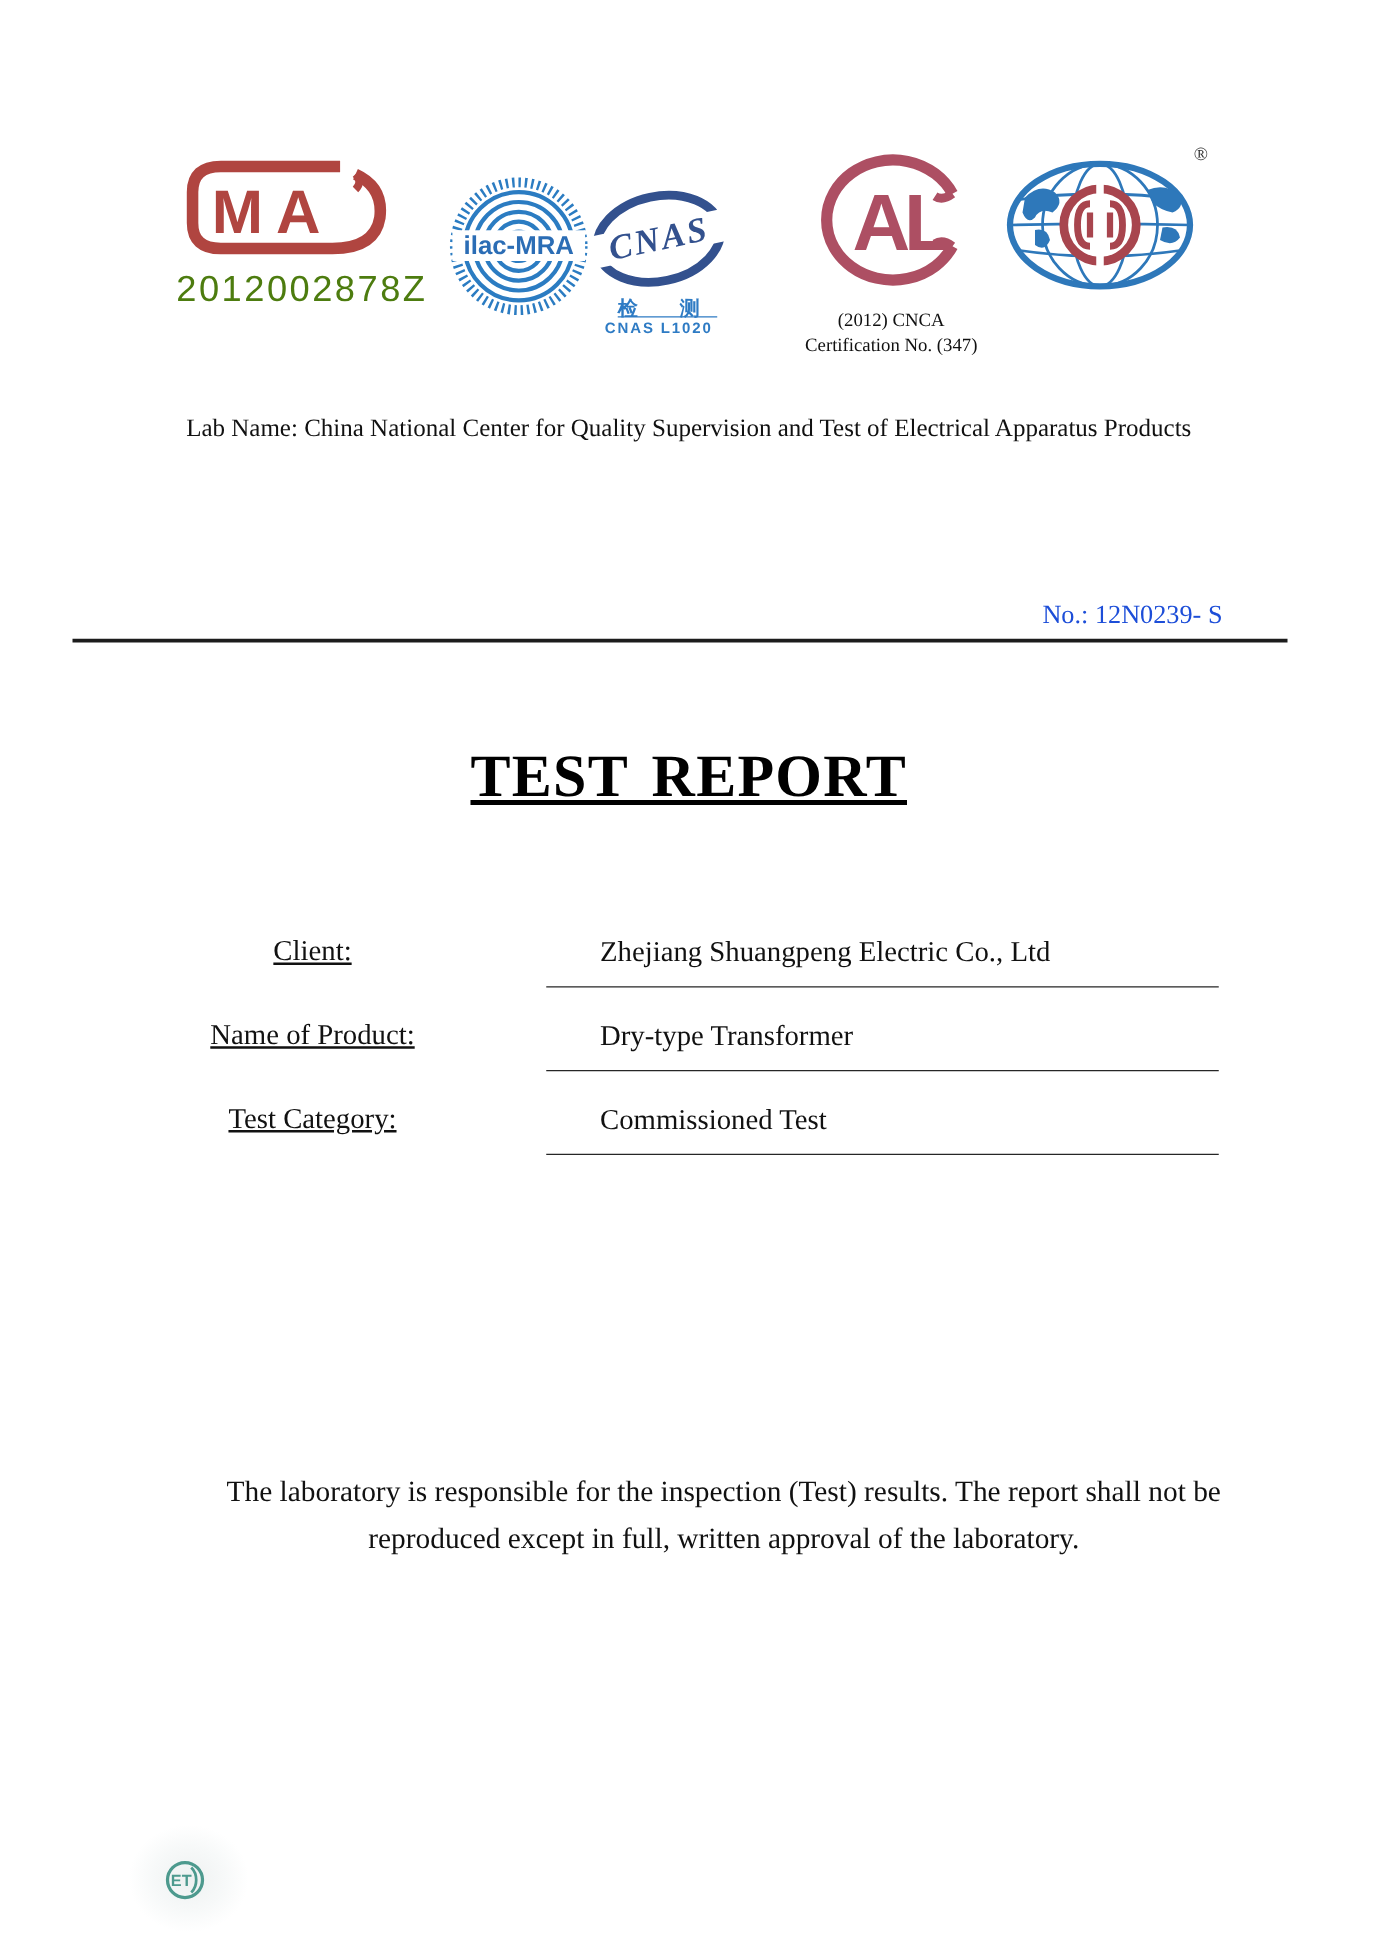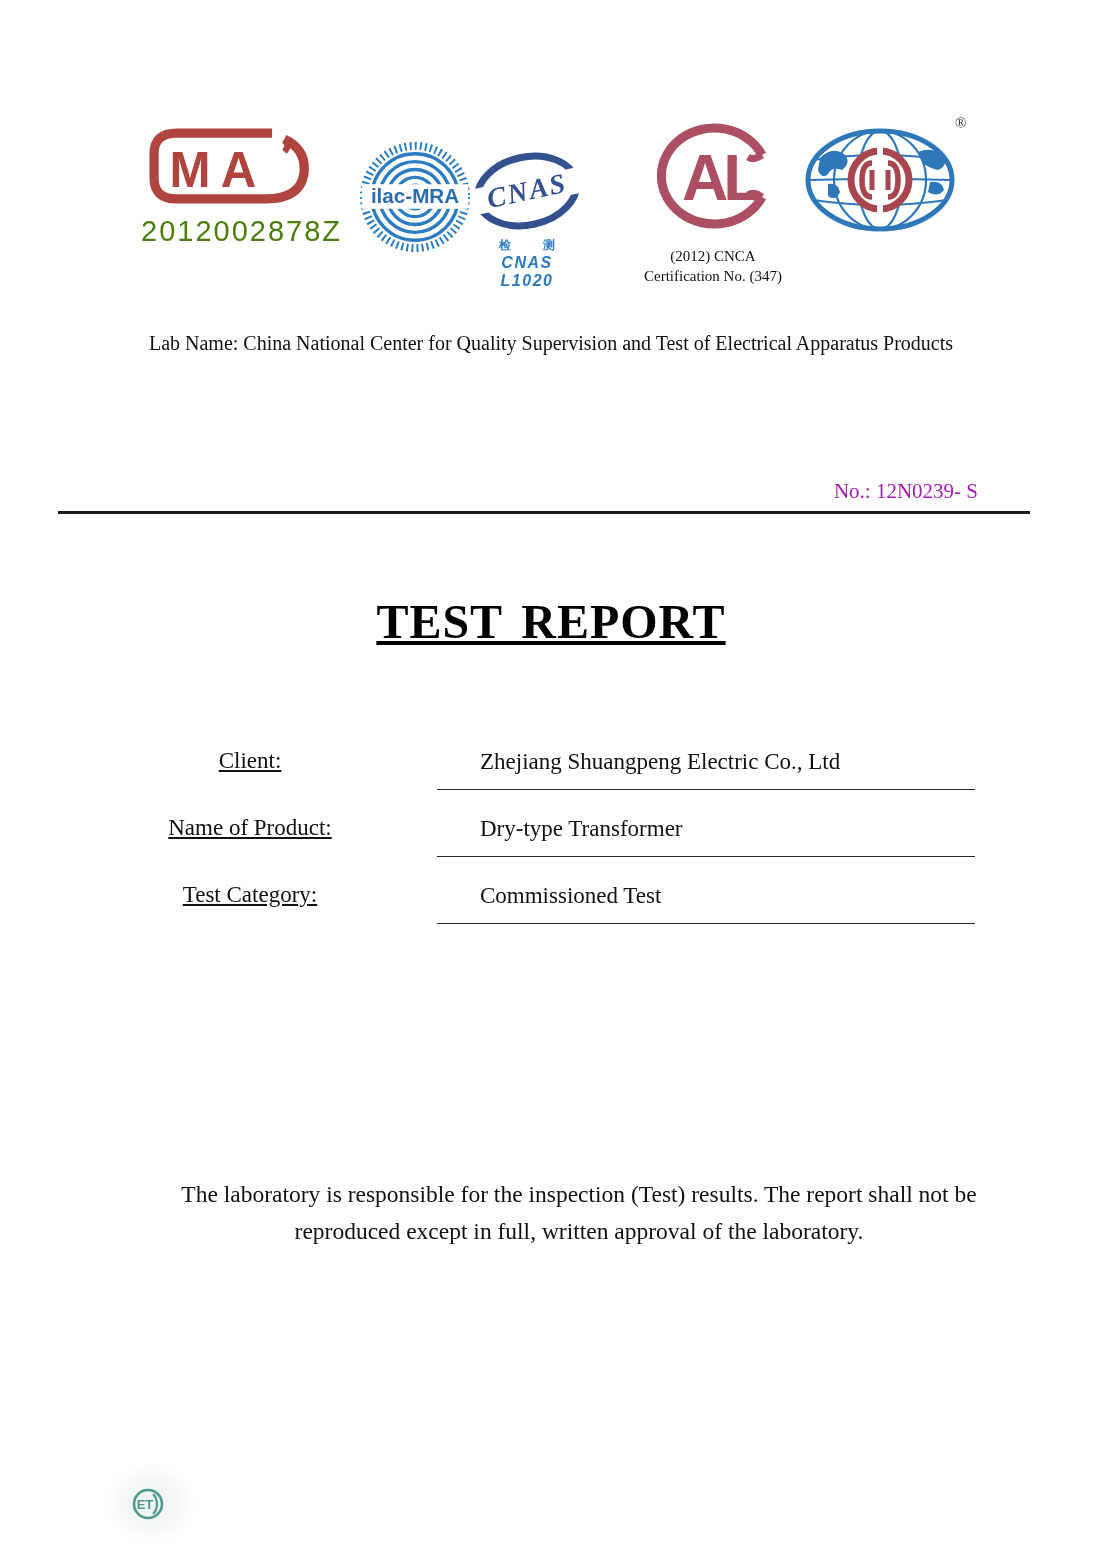--- a/index.html
+++ b/index.html
@@ -17,40 +17,40 @@
   .cma-number{
     margin-top:6px;
     font-family:"Liberation Sans", sans-serif;
     font-size:29px;letter-spacing:2px;
     color:#4d7c0f;
   }
   .ilac-block{left:358px;top:140px;width:114px;}
   .cnas-block{left:472px;top:148px;width:110px;text-align:center;}
   .cnas-cn{
     font-family:"DejaVu Sans", sans-serif;
-    font-size:12px;font-weight:bold;color:#2e7bc4;
-    letter-spacing:14px;margin-left:14px;margin-top:1px;line-height:13px;
+    font-size:16px;font-weight:bold;color:#2e7bc4;
+    letter-spacing:14px;margin-left:14px;margin-top:1px;line-height:13px;text-decoration:underline;
   }
   .cnas-code{
     font-family:"Liberation Sans", sans-serif;
-    font-size:16px;font-weight:bold;color:#2e7bc4;
-    letter-spacing:1.5px;margin-top:2px;font-style:italic;
+    font-size:12px;font-weight:bold;color:#2e7bc4;
+    letter-spacing:1.5px;margin-top:2px;
   }
   .cnca-block{left:618px;top:118px;width:190px;text-align:center;}
   .cnca-caption{font-size:15px;color:#111;line-height:20px;margin-top:6px;}
   .globe-block{left:798px;top:110px;width:172px;}
   
   .lab-name{
     position:absolute;top:326px;left:0;width:100%;
     text-align:center;font-size:20px;line-height:34px;color:#111;
   }
   .lab-name .inner{max-width:862px;margin:0 auto;}
   .report-no{
     position:absolute;top:479px;right:124px;
-    font-size:21px;color:#a21caf;
+    font-size:21px;color:#1d4ed8;
   }
   .top-rule{
     position:absolute;top:511px;left:58px;width:972px;height:3px;
     background:#1c1c1c;
   }
   .title{
     position:absolute;top:594px;left:0;width:100%;
     text-align:center;font-size:48px;font-weight:bold;
     letter-spacing:1px;word-spacing:6px;color:#000;text-decoration:underline;
   }

